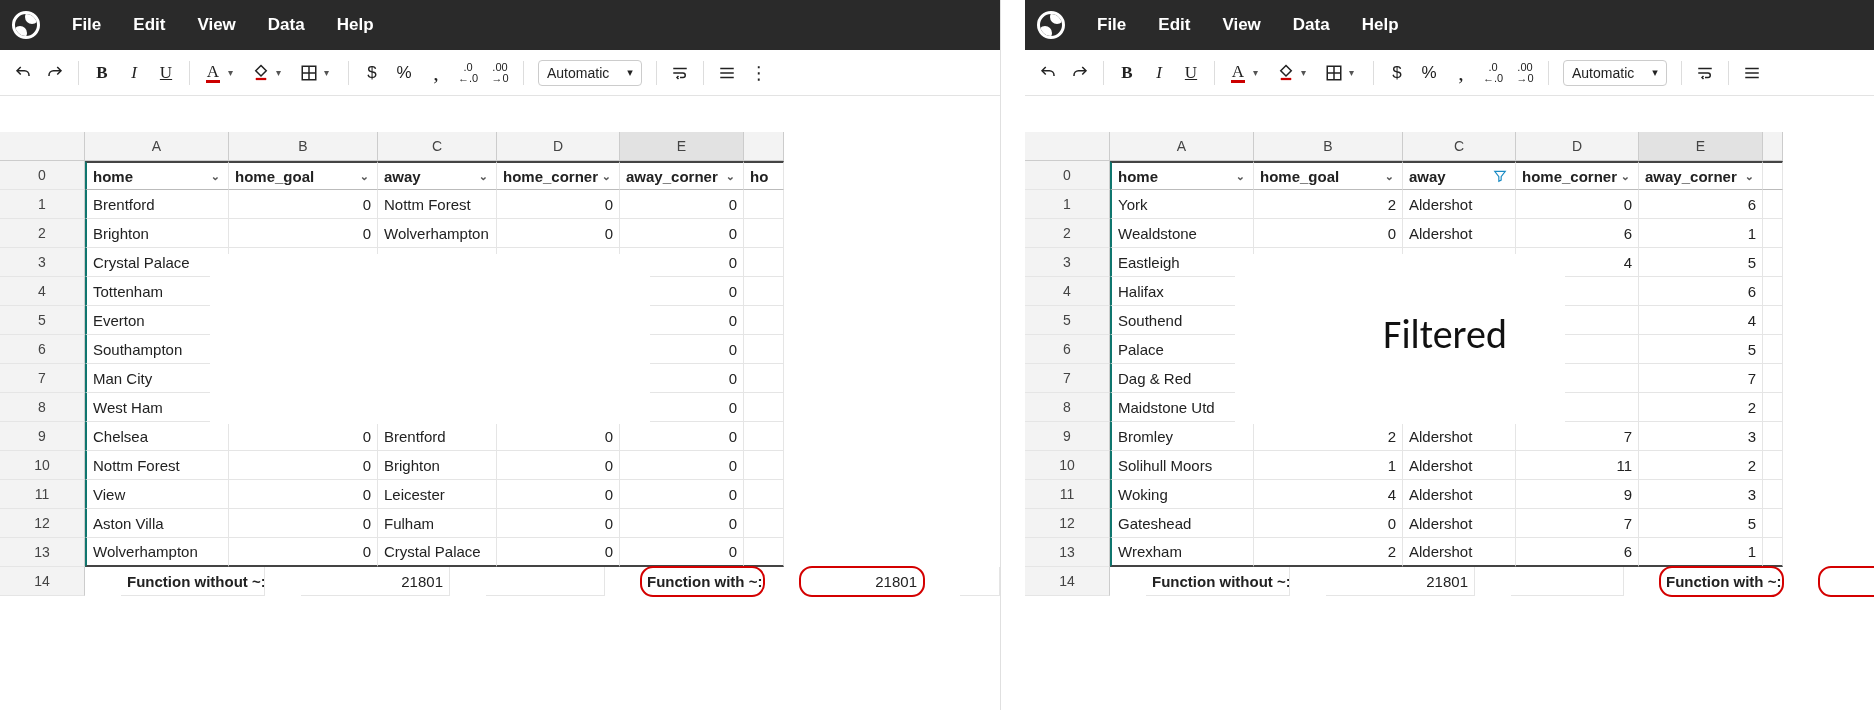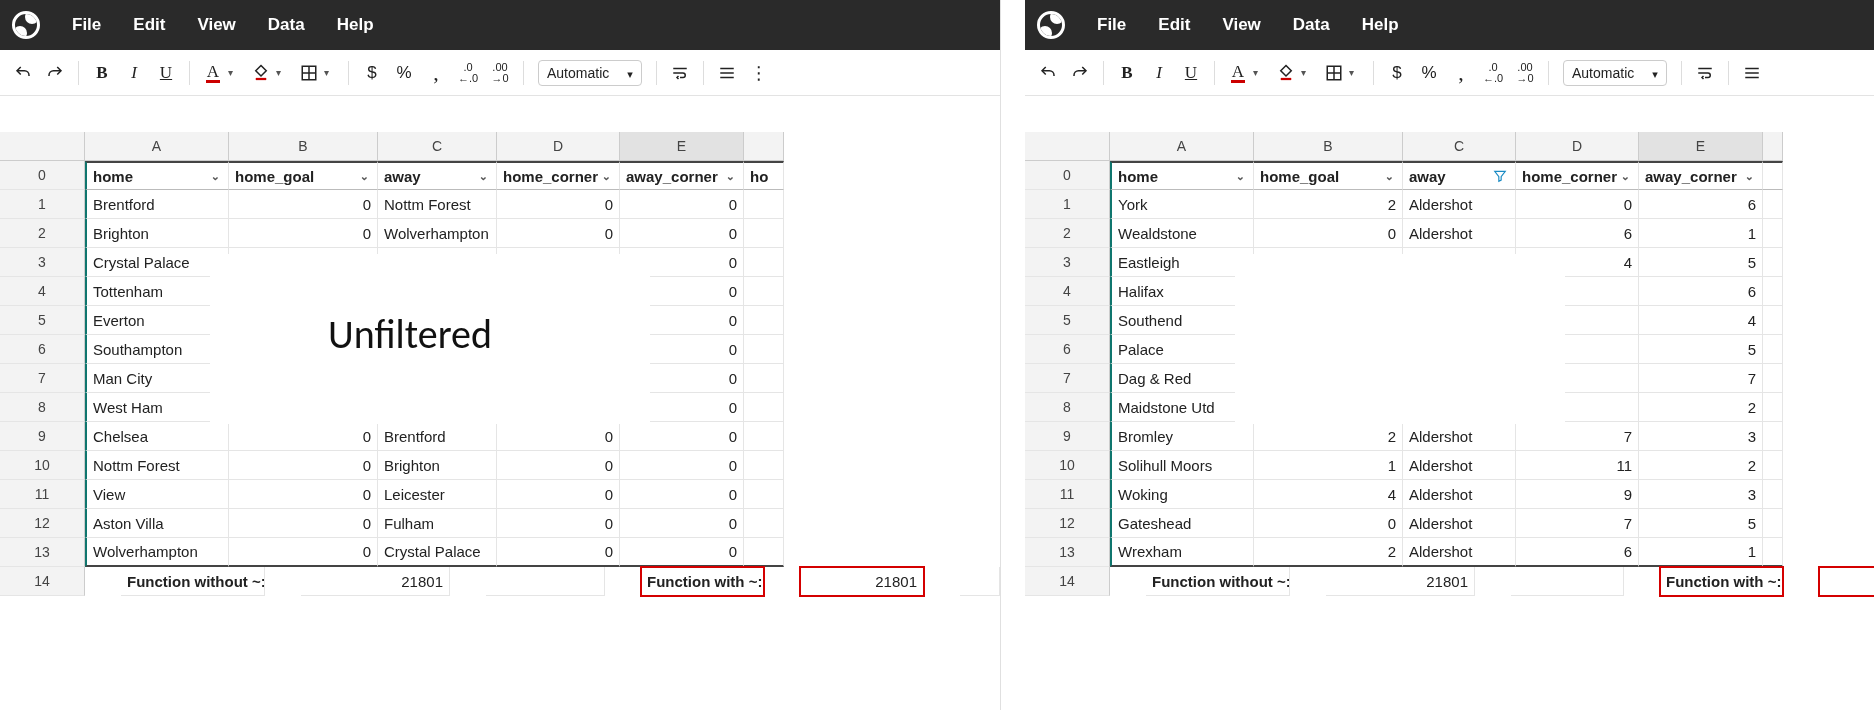--- a/index.html
+++ b/index.html
@@ -96,21 +96,21 @@
     color: #555;
     margin-left: -2px;
     margin-right: 4px;
   }
   .zoom-select {
     border: 1px solid #ccc;
     border-radius: 4px;
     padding: 4px 8px;
     font-size: 14px;
     display: flex;
-    align-items: flex-end;
+    align-items: center;
     gap: 18px;
     margin: 0 6px;
     cursor: pointer;
   }
   
   .blankrow { height: 36px; }
   
   .grid {
     display: flex;
     flex-direction: column;
@@ -177,20 +177,21 @@
   .filter-icon {
     width: 14px; height: 14px;
     margin-left: auto;
     margin-right: 2px;
   }
   
   .sumrow .cell { font-weight: 600; margin-left: 36px; }
   .redbox {
     outline: 2px solid #d40000;
     outline-offset: -1px;
+    border-radius: 12px;
   }
   
   .overlay-block {
     position: absolute;
     background: #fff;
   }
   .big-label {
     position: absolute;
     font-size: 40px;
     font-family: Calibri, Arial, sans-serif;
@@ -442,21 +443,20 @@
       <div class="cell w-a">Function without ~:</div>
       <div class="cell w-b num" style="font-weight:400">21801</div>
       <div class="cell w-c"></div>
       <div class="cell w-d redbox">Function with ~:</div>
       <div class="cell w-e num redbox" style="font-weight:400">21801</div>
       <div class="cell w-f"></div>
     </div>
   </div>
 
   <div class="overlay-block" style="left:210px;top:254px;width:440px;height:170px"></div>
-  <div class="big-label" style="left:328px;top:310px">Unfiltered</div>
 </div>
 
 <div class="gap"></div>
 
 <div class="pane" id="pane-right" style="flex:0 0 760px">
   <div class="menubar">
     <div class="logo"></div>
     <div class="menu-item">File</div>
     <div class="menu-item">Edit</div>
     <div class="menu-item">View</div>
@@ -693,13 +693,14 @@
       <div class="cell w-a">Function without ~:</div>
       <div class="cell w-b num" style="font-weight:400">21801</div>
       <div class="cell" style="width:113px"></div>
       <div class="cell w-d redbox">Function with ~:</div>
       <div class="cell w-e num redbox" style="font-weight:400">164</div>
       <div class="cell" style="width:20px"></div>
     </div>
   </div>
 
   <div class="overlay-block" style="left:210px;top:254px;width:330px;height:170px"></div>
+  <div class="big-label" style="left:358px;top:310px">Filtered</div>
 </div>
 
 </body></html>

